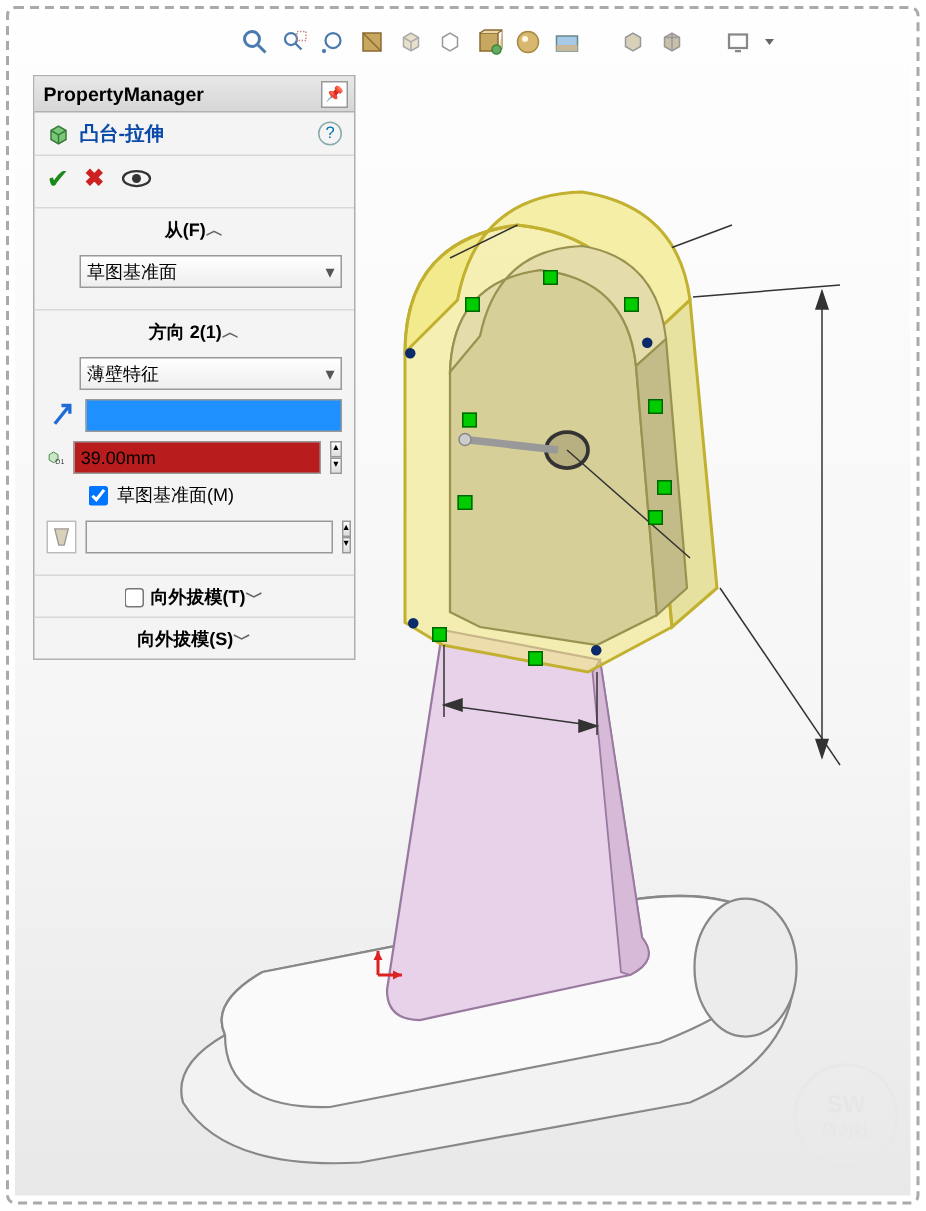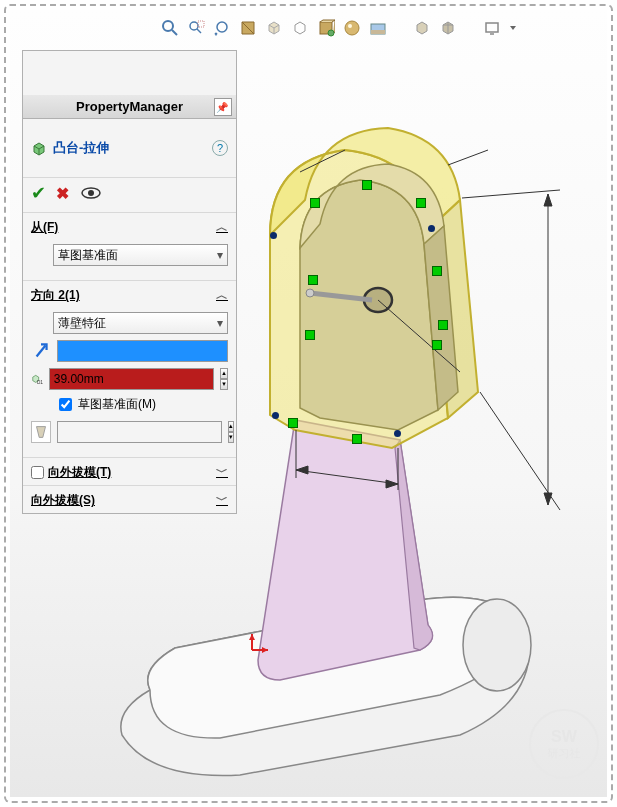--- a/index.html
+++ b/index.html
@@ -10,33 +10,33 @@
 .stamp-border::before { content: ""; position: absolute; inset: 4px; border: 2px dashed #aaa; border-radius: 6px; }
 
 
 .toolbar { position: absolute; top: 18px; left: 160px; display: flex; gap: 6px; align-items: center; z-index: 5; }
 .tb-icon { width: 20px; height: 20px; display: flex; align-items: center; justify-content: center; cursor: pointer; }
 .tb-icon svg { width: 18px; height: 18px; }
 .tb-gap { width: 12px; }
 
 
 .pm-panel { position: absolute; left: 22px; top: 50px; width: 215px; background: #f4f4f4; border: 1px solid #b0b0b0; font-size: 12px; z-index: 10; }
-.pm-title { background: linear-gradient(#e8e8e8,#d6d6d6); border-bottom: 1px solid #b0b0b0; padding: 4px 6px; display: flex; align-items: center; justify-content: center; font-weight: bold; position: relative; font-size: 13px; margin-top: 44px; }
+.pm-title { background: linear-gradient(#e8e8e8,#d6d6d6); border-bottom: 1px solid #b0b0b0; padding: 4px 6px; display: flex; align-items: center; justify-content: flex-start; font-weight: bold; position: relative; font-size: 13px; }
 .pm-title .pin { position: absolute; right: 4px; top: 3px; width: 18px; height: 18px; border: 1px solid #999; background: #fff; display: flex; align-items: center; justify-content: center; font-size: 10px; color: #c77; }
-.pm-feature { padding: 20px 8px; display: flex; align-items: center; gap: 6px; border-bottom: 1px solid #d8d8d8; }
+.pm-feature { padding: 5px 8px; display: flex; align-items: center; gap: 6px; border-bottom: 1px solid #d8d8d8; }
 .pm-feature .icon { width: 16px; height: 16px; }
 .pm-feature .name { font-weight: bold; color: #0a4aa8; flex: 1; font-size: 13px; }
 .pm-feature .help { width: 16px; height: 16px; border: 1px solid #8aa; border-radius: 50%; color: #07a; display: flex; align-items: center; justify-content: center; font-size: 11px; cursor: pointer; }
 .pm-actions { padding: 4px 8px 8px; display: flex; gap: 10px; align-items: center; border-bottom: 1px solid #d8d8d8; }
 .pm-actions .ok { color: #1a8a1a; font-size: 18px; cursor: pointer; }
 .pm-actions .cancel { color: #c22; font-size: 16px; font-weight: bold; cursor: pointer; }
 .pm-actions .eye { width: 22px; height: 16px; }
 
 .pm-section { border-bottom: 1px solid #d8d8d8; }
-.pm-sec-head { padding: 6px 8px 4px; font-weight: bold; display: flex; justify-content: space-between; align-items: center; cursor: pointer; font-size: 12px; text-decoration: underline; }
+.pm-sec-head { padding: 6px 8px 4px; font-weight: bold; display: flex; justify-content: center; align-items: center; cursor: pointer; font-size: 12px; }
 .pm-sec-head .chev { color: #666; font-size: 12px; }
 .pm-sec-body { padding: 4px 8px 8px; }
 .pm-row { display: flex; align-items: center; gap: 6px; margin-bottom: 6px; }
 .pm-row.indent { padding-left: 22px; }
 .pm-select { flex: 1; height: 22px; border: 1px solid #999; background: linear-gradient(#fff,#eee); padding: 0 4px; font-size: 12px; display: flex; align-items: center; justify-content: space-between; cursor: pointer; }
 .pm-select .dd { color: #555; }
 .row-icon { width: 20px; height: 20px; display: flex; align-items: center; justify-content: center; }
 .pm-input { flex: 1; height: 22px; border: 1px solid #999; background: #b91c1c; padding: 0 4px; font-size: 12px; }
 .pm-input.blue { background: #1e90ff; }
 .pm-spin { width: 14px; display: flex; flex-direction: column; }

